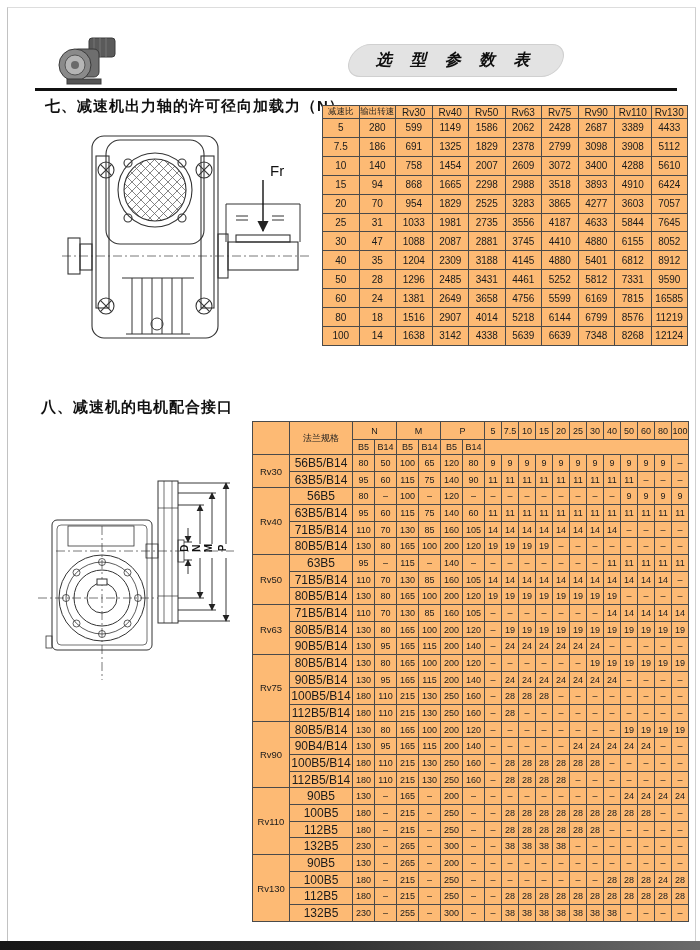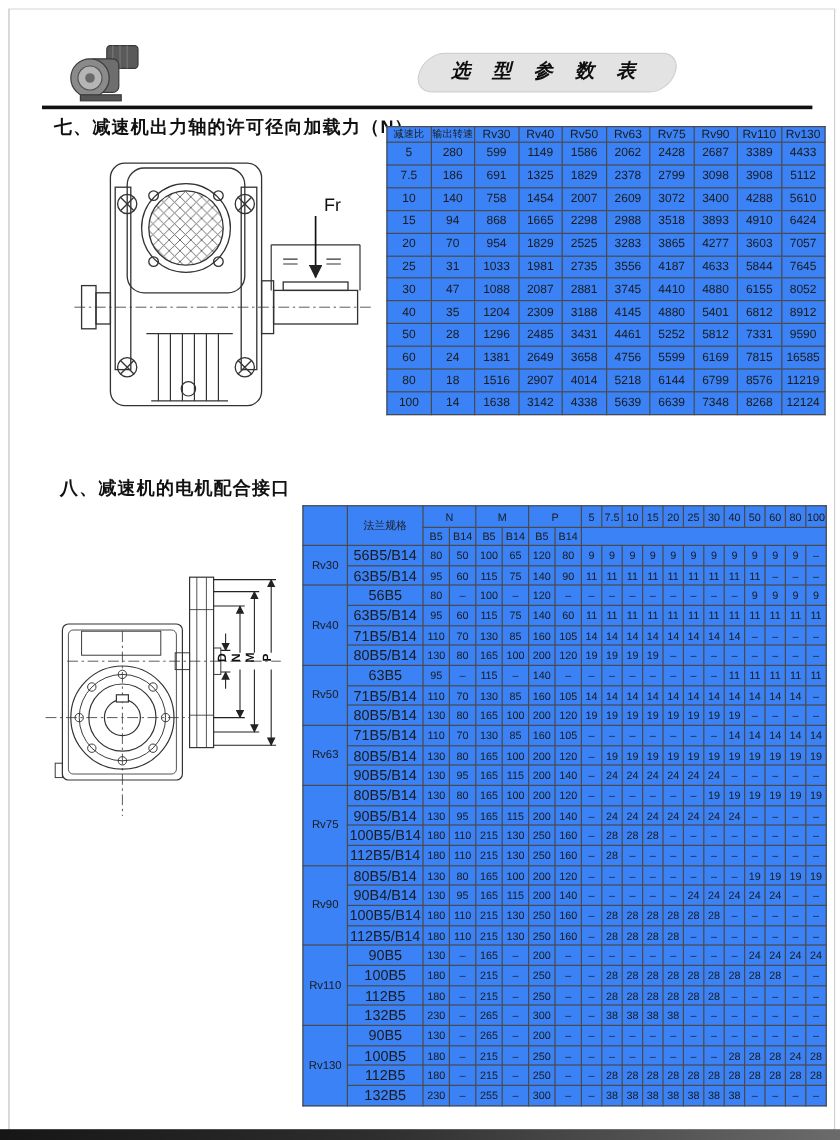--- a/index.html
+++ b/index.html
@@ -5,22 +5,22 @@
   html,body{margin:0;padding:0;}
   body{font-family:"Liberation Sans",sans-serif;background:#e8e8e8;}
   .page{position:relative;width:700px;height:950px;background:#ffffff;overflow:hidden;color:#1b1b1b;}
   .frame{position:absolute;left:7px;top:7px;width:687px;height:934px;border-left:1px solid #c2c2c2;border-right:1px solid #cfcfcf;border-top:1px solid #dddddd;pointer-events:none;}
   .bottom-bar{position:absolute;left:0;top:941px;width:700px;height:9px;background:linear-gradient(90deg,#161616 0%,#2e2e2e 45%,#6b6b6b 100%);}
   .banner{position:absolute;left:349px;top:44px;width:212px;height:31px;background:#e3e3e3;border:1px solid #d0d0d0;border-radius:16px;transform:skewX(-18deg);}
   .banner span{display:block;transform:skewX(18deg);text-align:center;line-height:30px;font-weight:bold;font-style:italic;font-size:16px;letter-spacing:7px;color:#0e0e0e;}
   .header-rule{position:absolute;left:35px;top:88px;width:642px;height:3px;background:#111;}
   .sec-title{position:absolute;font-size:15px;font-weight:bold;color:#111;white-space:nowrap;letter-spacing:1px;}
   #title7{left:45px;top:97px;}
-  #title8{left:50px;top:398px;}
-  table{border-collapse:collapse;table-layout:fixed;background:#3b82f6;}
+  #title8{left:41px;top:398px;}
+  table{border-collapse:collapse;table-layout:fixed;background:#fdba74;}
   th,td{border:1px solid #4a4a4a;text-align:center;vertical-align:middle;padding:0;overflow:hidden;white-space:nowrap;font-weight:normal;}
   #table1{position:absolute;left:322px;top:105px;width:366px;height:241px;font-size:10px;border:1.5px solid #222;}
   #table1 th{font-size:10px;}
   #table1 th.cn-small{font-size:8.5px;}
   #table2{position:absolute;left:252px;top:421px;width:434px;height:501px;font-size:9px;border:1.5px solid #222;}
   #table2 th{font-size:9px;}
   #table2 .group-label{font-size:9.5px;}
   #table2 .flange-cell{font-size:12px;}
   .notes{position:absolute;left:310px;top:353px;width:382px;font-size:10.5px;line-height:19px;color:#222;}
   .notes div{white-space:nowrap;}

